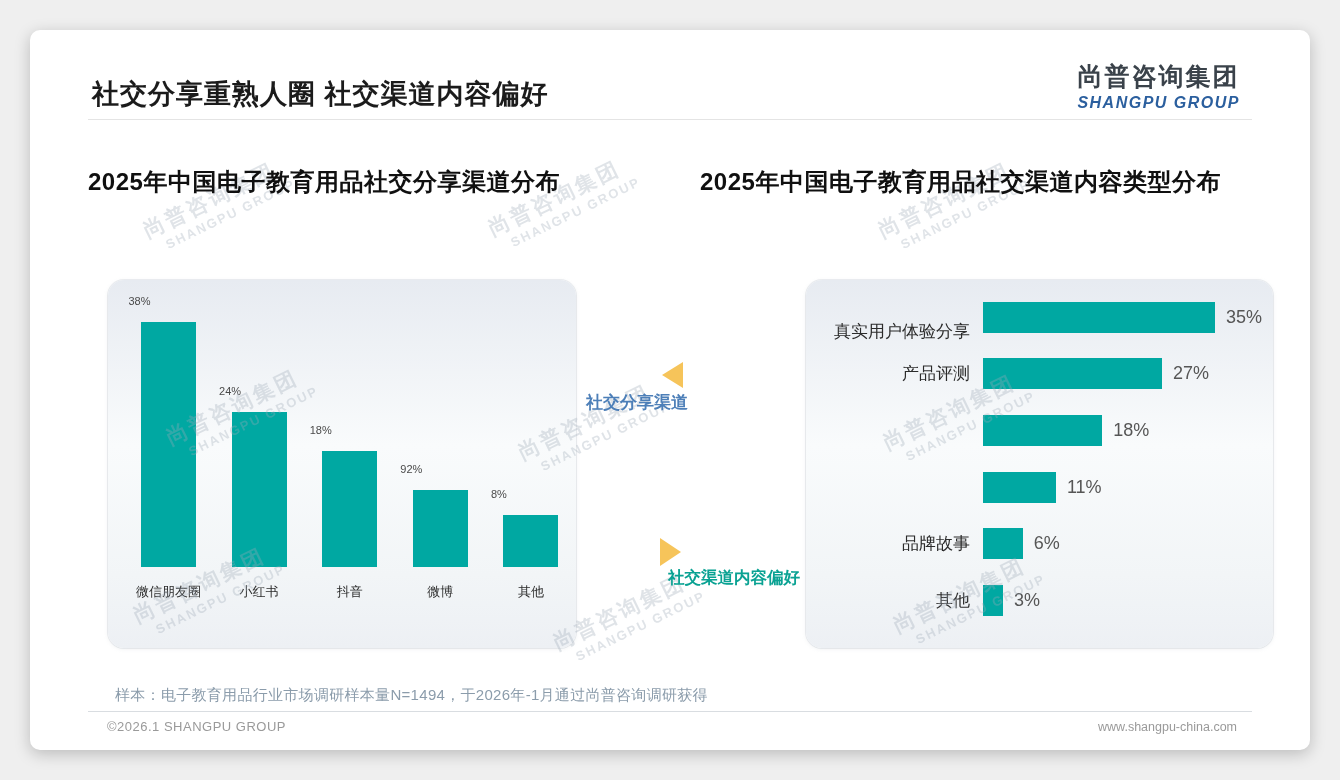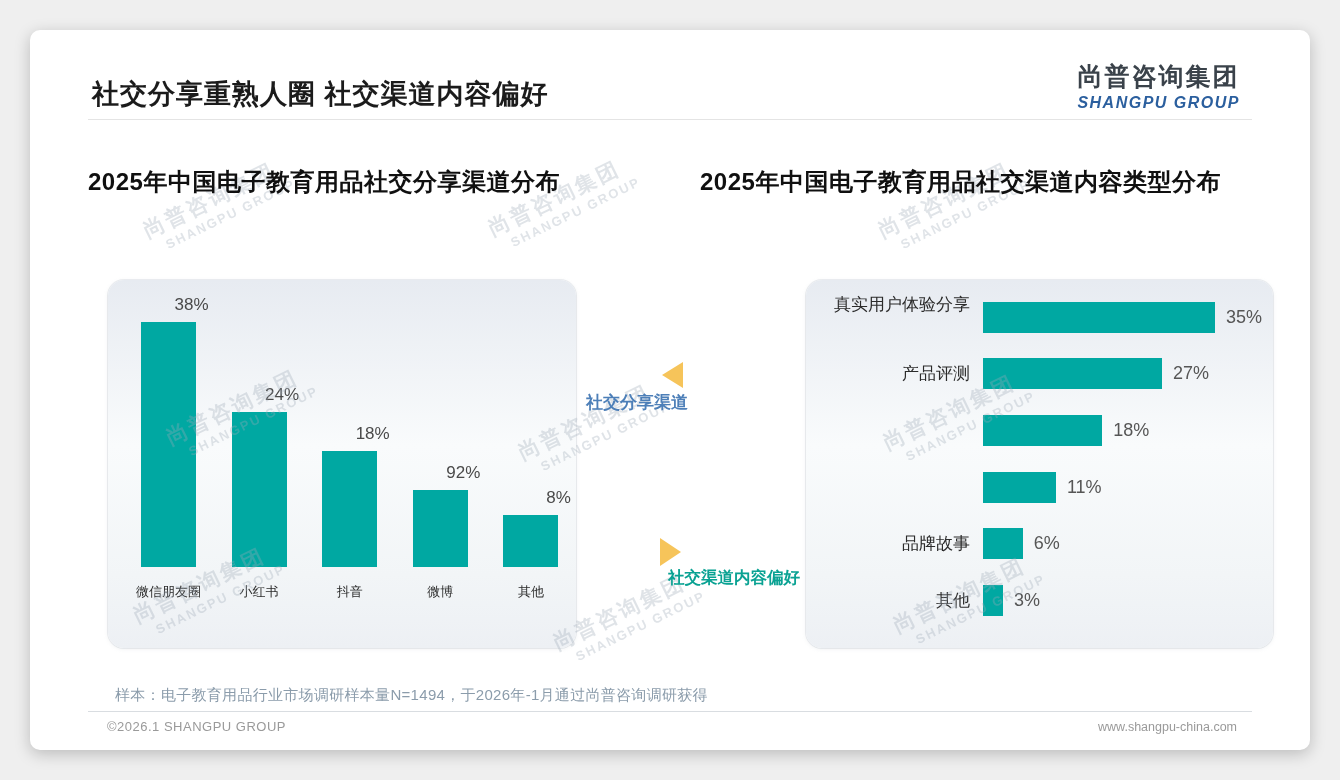--- a/index.html
+++ b/index.html
@@ -36,21 +36,21 @@
   .panel {
     position:absolute; top:250px; height:368px; border-radius:16px;
     background:linear-gradient(180deg,#e7ebf1 0%,#f9fbfc 45%,#f2f5f7 80%,#edf0f4 100%);
     box-shadow:0 0 0 1px rgba(185,195,205,0.28), 0 1px 4px rgba(160,170,180,0.18);
     z-index:1;
   }
   .panel.left { left:78px; width:468px; }
   .panel.right { left:776px; width:467px; }
   .plot { position:absolute; inset:0; z-index:10; }
   .vbar, .hbar { position:absolute; }
-  .vval { position:absolute; text-align:right; font-size:17px; color:#4a4a4a; }
+  .vval { position:absolute; text-align:left; font-size:11px; color:#4a4a4a; }
   .vcat { position:absolute; text-align:center; font-size:13px; color:#2b2b2b; }
   .hlab { position:absolute; text-align:right; line-height:31px; font-size:17px; color:#2b2b2b; white-space:nowrap; }
   .hval { position:absolute; line-height:31px; font-size:18px; color:#565656; }
   .tri { position:absolute; width:0; height:0; z-index:20; }
   .tri-left {
     left:632px; top:332px;
     border-top:13px solid transparent; border-bottom:13px solid transparent;
     border-right:21px solid #f6c45a;
   }
   .tri-right {
@@ -154,21 +154,21 @@
         <div class="vval" style="left: 292.3px; top: 182.6px; width: 80px;">92%</div>
         <div class="vcat" style="left: 267.3px; top: 303px; width: 130px;">微博</div>
         <div class="vbar" style="left: 395.4px; top: 235.4px; width: 55px; height: 51.6px; background: rgb(0, 168, 162);"></div>
         <div class="vval" style="left: 382.9px; top: 208.4px; width: 80px;">8%</div>
         <div class="vcat" style="left: 357.9px; top: 303px; width: 130px;">其他</div>
       </div>
   </div>
 
   <div class="panel right">
     <div class="plot" id="hplot">
-        <div class="hlab" style="left: 0px; top: 9px; width: 164px; padding-left: 15px;">真实用户体验分享</div>
+        <div class="hlab" style="left: 0px; top: 36px; width: 164px; padding-left: 15px;">真实用户体验分享</div>
         <div class="hbar" style="left: 177px; top: 21.7px; width: 232.05px; height: 31px; background: rgb(0, 168, 162);"></div>
         <div class="hval" style="left: 420.05px; top: 21.7px;">35%</div>
         <div class="hlab" style="left: 0px; top: 78.3px; width: 164px;">产品评测</div>
         <div class="hbar" style="left: 177px; top: 78.3px; width: 179.01px; height: 31px; background: rgb(0, 168, 162);"></div>
         <div class="hval" style="left: 367.01px; top: 78.3px;">27%</div>
         <div class="hbar" style="left: 177px; top: 134.9px; width: 119.34px; height: 31px; background: rgb(0, 168, 162);"></div>
         <div class="hval" style="left: 307.34px; top: 134.9px;">18%</div>
         <div class="hbar" style="left: 177px; top: 191.5px; width: 72.93px; height: 31px; background: rgb(0, 168, 162);"></div>
         <div class="hval" style="left: 260.93px; top: 191.5px;">11%</div>
         <div class="hlab" style="left: 0px; top: 248.1px; width: 164px;">品牌故事</div>

